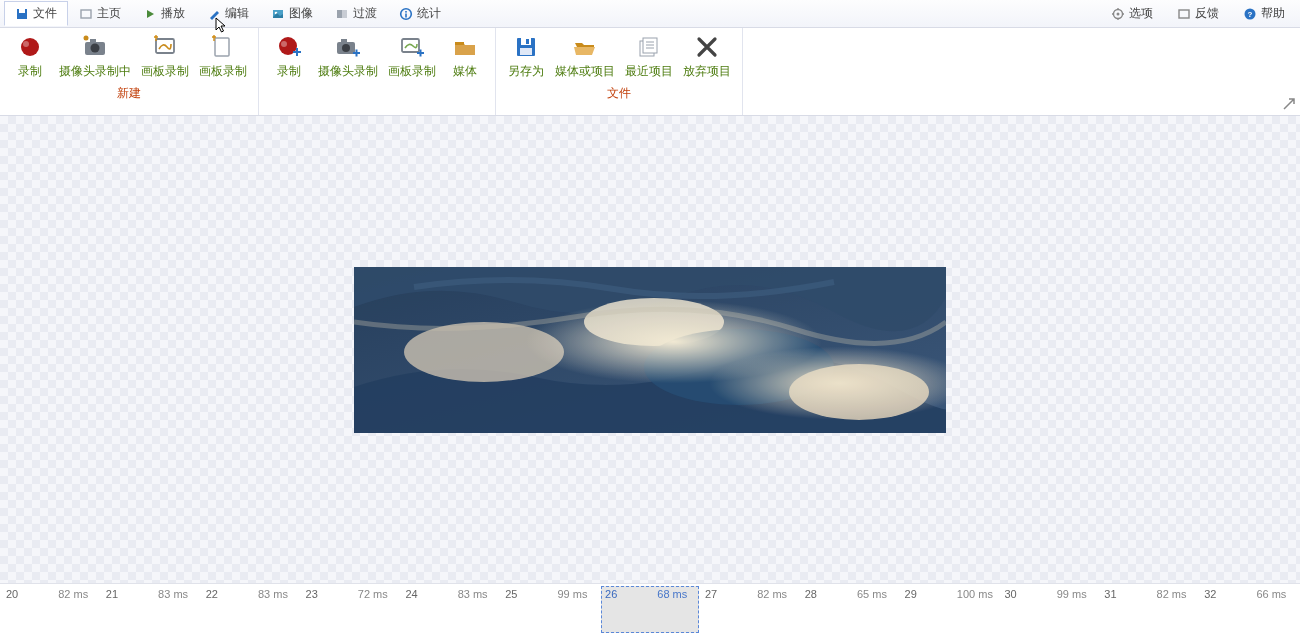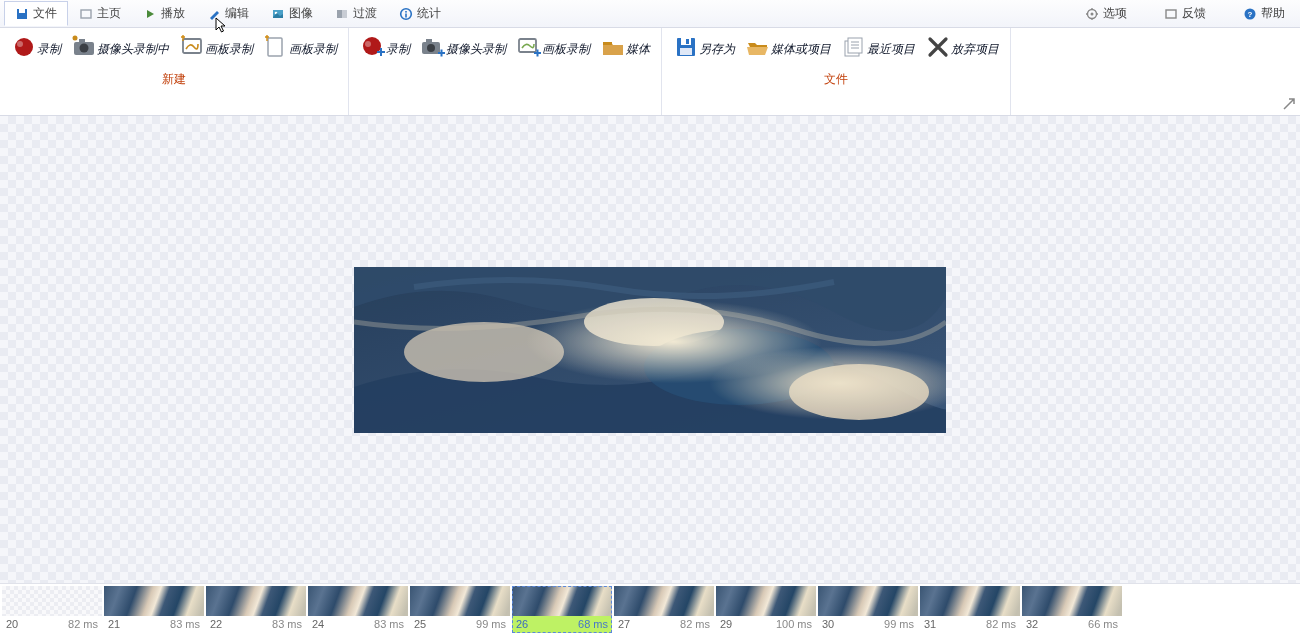--- a/index.html
+++ b/index.html
@@ -33,49 +33,48 @@
       color: #444;
       border: 1px solid transparent;
     }
     .menu-item.active {
       background: #fff;
       border: 1px solid #c8d1e9;
       border-bottom: 1px solid #fff;
     }
     .menu-icon { width: 14px; height: 14px; display:flex;align-items:center;justify-content:center; }
     .menu-spacer { flex: 1; }
-    .menu-right { display:flex; align-items:center; gap:15px; }
+    .menu-right { display:flex; align-items:center; gap:2px; }
 
     
     .ribbon {
       display: flex;
       background: #fff;
       border-bottom: 1px solid #d8dbe6;
       height: 88px;
       position: relative;
     }
     .ribbon-group {
       display: flex;
       flex-direction: column;
       border-right: 1px solid #e1e4ee;
       padding: 2px 6px 0;
     }
     .ribbon-buttons { display:flex; }
     .ribbon-btn {
       display:flex;
-      flex-direction:row;
+      flex-direction:column;
       align-items:center;
       justify-content:flex-start;
       min-width:48px;
       padding: 3px 4px;
       cursor:pointer;
       font-size:12px;
-      color:#0f172a;
+      color:#4d7c0f;
       border:1px solid transparent;
-      font-style:italic;
     }
     .ribbon-icon { width:26px; height:26px; margin-bottom:4px; display:flex;align-items:center;justify-content:center; }
     .ribbon-label { text-align:center; white-space:nowrap; line-height:1.2; }
     .ribbon-group-title {
       text-align:center;
       font-size:12px;
       color:#c2410c;
       padding: 3px 0 4px;
     }
     .ribbon-corner {
@@ -115,21 +114,21 @@
       height:50px;
       padding:2px 0 0 2px;
       background:#fff;
       border-top:1px solid #e0e2ea;
       overflow:hidden;
     }
     .frame {
       width:100px;
       margin-right:2px;
       display:flex;
-      flex-direction:column;
+      flex-direction:row;
       cursor:pointer;
     }
     .frame-thumb {
       height:30px;
       background:linear-gradient(110deg,#3a5573 0%,#5a7391 15%,#2e4b6b 30%,#d8c9b6 45%,#f2e8d7 52%,#3d5877 60%,#244666 72%,#e8dec7 84%,#c4c0b0 96%);
     }
     .frame.blank .frame-thumb {
       background-color:#f9f9fb;
       background-image:
         linear-gradient(45deg,#ecedf2 25%,transparent 25%,transparent 75%,#ecedf2 75%),
@@ -141,21 +140,21 @@
       display:flex;
       justify-content:space-between;
       font-size:11px;
       color:#666;
       padding:2px 4px 0;
     }
     .frame-ms { color:#888;margin-left:40px; }
     .frame.selected {
       outline:1px dashed #5b88d9;
       outline-offset:-1px;
-      background:#bef264;
+      background:#e5e5e5;
     }
     .frame.selected .frame-info { color:#3a6abf; }
     .frame.selected .frame-ms { color:#4776c9; }
   </style>
 </head>
 <body>
 
 <div class="menubar">
   <div id="menu-left" style="display: flex;">
       <div class="menu-item active">
@@ -452,20 +451,27 @@
     <div class="frame">
       <div class="frame-thumb"></div>
       <div class="frame-info">
         <span>22</span>
         <span class="frame-ms">83 ms</span>
       </div>
     </div>
     <div class="frame">
       <div class="frame-thumb"></div>
       <div class="frame-info">
+        <span>23</span>
+        <span class="frame-ms">72 ms</span>
+      </div>
+    </div>
+    <div class="frame">
+      <div class="frame-thumb"></div>
+      <div class="frame-info">
         <span>24</span>
         <span class="frame-ms">83 ms</span>
       </div>
     </div>
     <div class="frame">
       <div class="frame-thumb"></div>
       <div class="frame-info">
         <span>25</span>
         <span class="frame-ms">99 ms</span>
       </div>
@@ -475,20 +481,27 @@
       <div class="frame-info">
         <span>26</span>
         <span class="frame-ms">68 ms</span>
       </div>
     </div>
     <div class="frame">
       <div class="frame-thumb"></div>
       <div class="frame-info">
         <span>27</span>
         <span class="frame-ms">82 ms</span>
+      </div>
+    </div>
+    <div class="frame">
+      <div class="frame-thumb"></div>
+      <div class="frame-info">
+        <span>28</span>
+        <span class="frame-ms">65 ms</span>
       </div>
     </div>
     <div class="frame">
       <div class="frame-thumb"></div>
       <div class="frame-info">
         <span>29</span>
         <span class="frame-ms">100 ms</span>
       </div>
     </div>
     <div class="frame">

